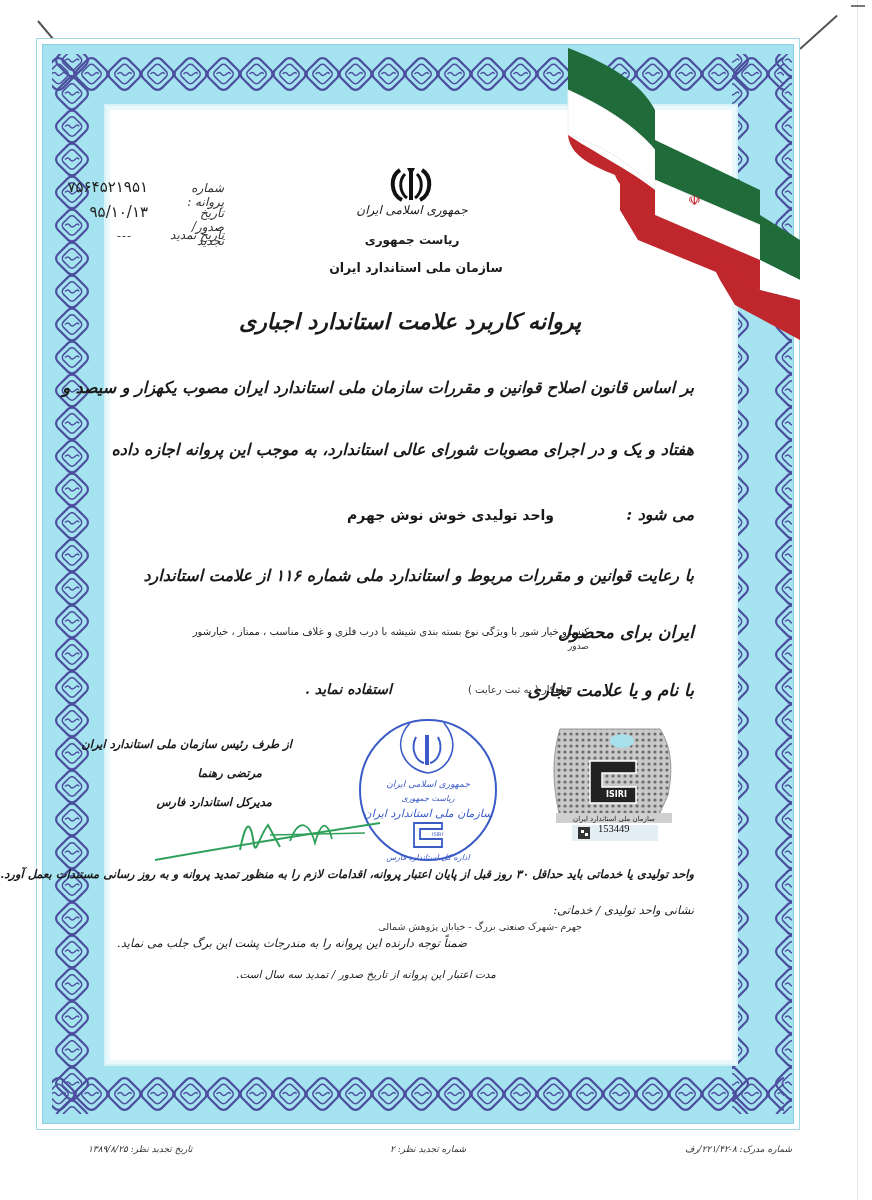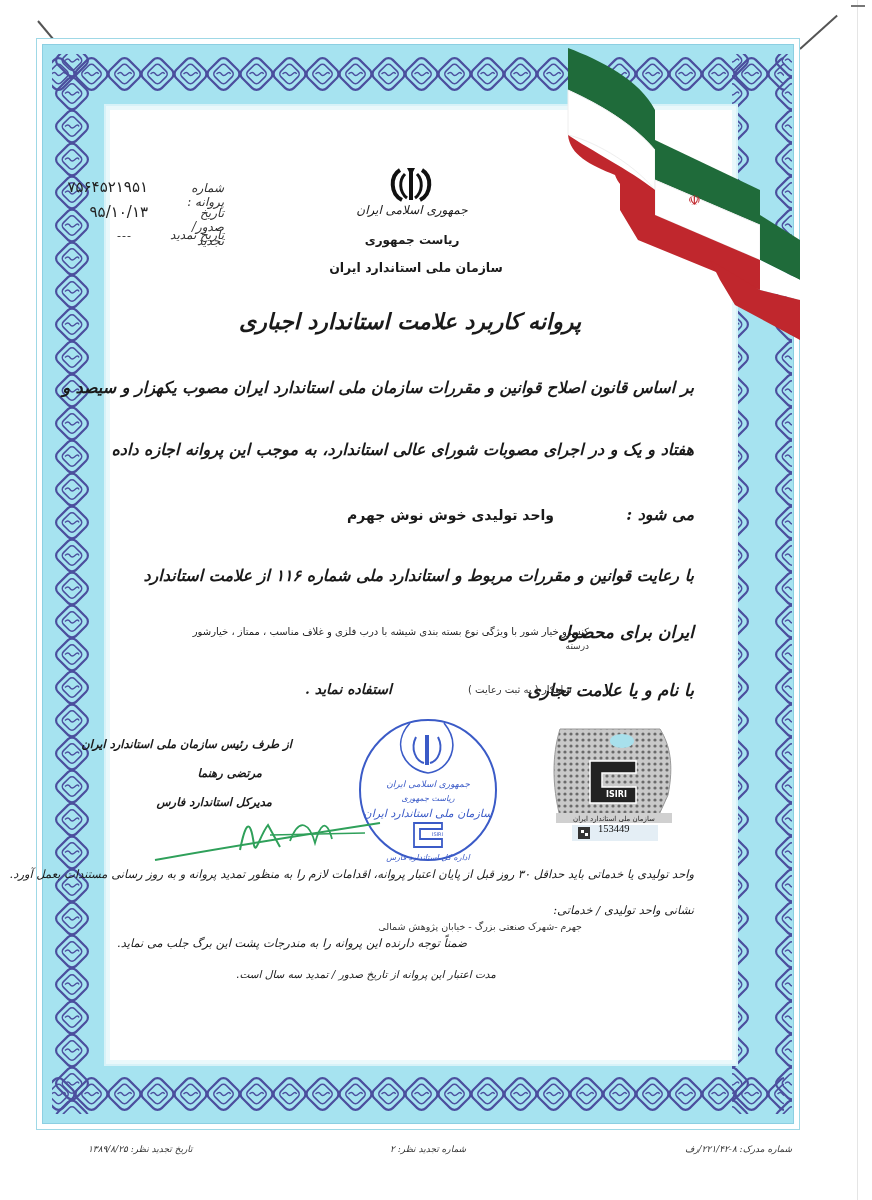--- a/index.html
+++ b/index.html
@@ -150,21 +150,21 @@
 <div class="body-line rtl" style="top:378px;">بر اساس قانون اصلاح قوانین و مقررات سازمان ملی استاندارد ایران مصوب یکهزار و سیصد و</div>
 <div class="body-line rtl" style="top:440px;">هفتاد و یک و در اجرای مصوبات شورای عالی استاندارد، به موجب این پروانه اجازه داده</div>
 
 <div class="mishavad rtl">می شود :</div>
 <div class="unit-name rtl">واحد تولیدی خوش نوش جهرم</div>
 
 <div class="body-line rtl" style="top:566px;">با رعایت قوانین و مقررات مربوط و استاندارد ملی شماره ۱۱۶ از علامت استاندارد</div>
 
 <div class="product-label rtl">ایران برای محصول</div>
 <div class="product-desc rtl">کنسرو خیار شور با ویژگی نوع بسته بندی شیشه با درب فلزی و غلاف مناسب ، ممتاز ، خیارشور</div>
-<div class="product-desc2 rtl">درسته</div>
+<div class="product-desc2 rtl">صدور</div>
 
 <div class="brand-label rtl">با نام و یا علامت تجاری</div>
 <div class="brand-name rtl">شاهکار  ( به ثبت رعایت )</div>
 <div class="brand-use rtl">استفاده نماید .</div>
 
 <div class="signer rtl" style="top:737px;padding-left:28px;">از طرف رئیس سازمان ملی استاندارد ایران</div>
 <div class="signer rtl" style="top:766px;right:610px;">مرتضی رهنما</div>
 <div class="signer rtl" style="top:795px;right:600px;">مدیرکل استاندارد فارس</div>
 
 <svg class="stamp" viewBox="0 0 150 150" width="150" height="150">
@@ -200,21 +200,21 @@
   <text x="56" y="72" font-size="8" fill="#fff" font-family="DejaVu Sans, sans-serif" font-weight="bold">ISIRI</text>
   <rect x="6" y="88" width="116" height="10" fill="#d0d0d0"></rect>
   <text x="64" y="96" text-anchor="middle" font-size="7" fill="#222" font-family="DejaVu Sans, sans-serif" direction="rtl">سازمان ملی استاندارد ایران</text>
   <rect x="22" y="100" width="86" height="16" fill="#e4eef5"></rect>
   <rect x="28" y="102" width="12" height="12" fill="#333"></rect>
   <rect x="31" y="105" width="3" height="3" fill="#fff"></rect>
     <rect x="35" y="108" width="3" height="3" fill="#fff"></rect>
 </svg>
 <div class="holo-serial">153449</div>
 
-<div class="note-line rtl" style="top:867px;">واحد تولیدی یا خدماتی باید حداقل ۳۰ روز قبل از پایان اعتبار پروانه، اقدامات لازم را به منظور تمدید پروانه و به روز رسانی مستندات بعمل آورد.</div>
+<div class="note-line rtl" style="top:867px;font-weight:bold;">واحد تولیدی یا خدماتی باید حداقل ۳۰ روز قبل از پایان اعتبار پروانه، اقدامات لازم را به منظور تمدید پروانه و به روز رسانی مستندات بعمل آورد.</div>
 <div class="addr-label rtl">نشانی واحد تولیدی / خدماتی:</div>
 <div class="addr-value rtl">جهرم   -شهرک صنعتی بزرگ -  خیابان پژوهش شمالی</div>
 <div class="note-line rtl" style="top:936px;right:405px;">ضمناً توجه دارنده این پروانه را به مندرجات پشت این برگ جلب می نماید.</div>
 <div class="note-line rtl" style="top:968px;right:376px;font-size:10.5px;">مدت اعتبار این پروانه از تاریخ صدور / تمدید سه سال است.</div>
 
 <div class="footer rtl" style="right:80px;">شماره مدرک: ۸-۲۲۱/۴۲/رف</div>
 <div class="footer rtl" style="left:390px;">شماره تجدید نظر: ۲</div>
 <div class="footer rtl" style="left:88px;">تاریخ تجدید نظر: ۱۳۸۹/۸/۲۵</div>
 
 </body></html>

